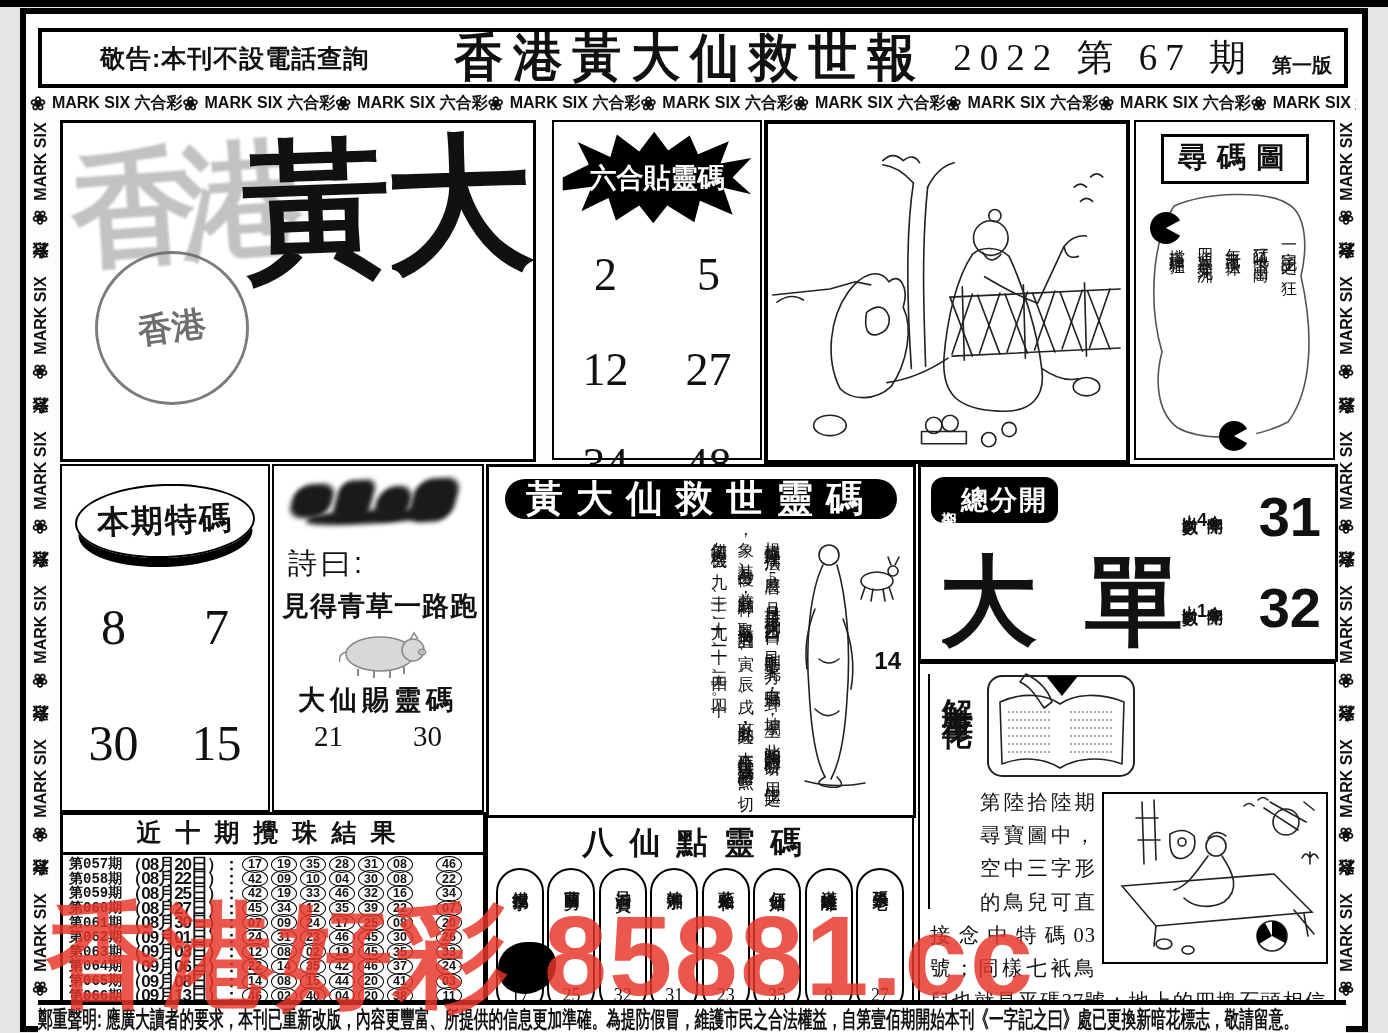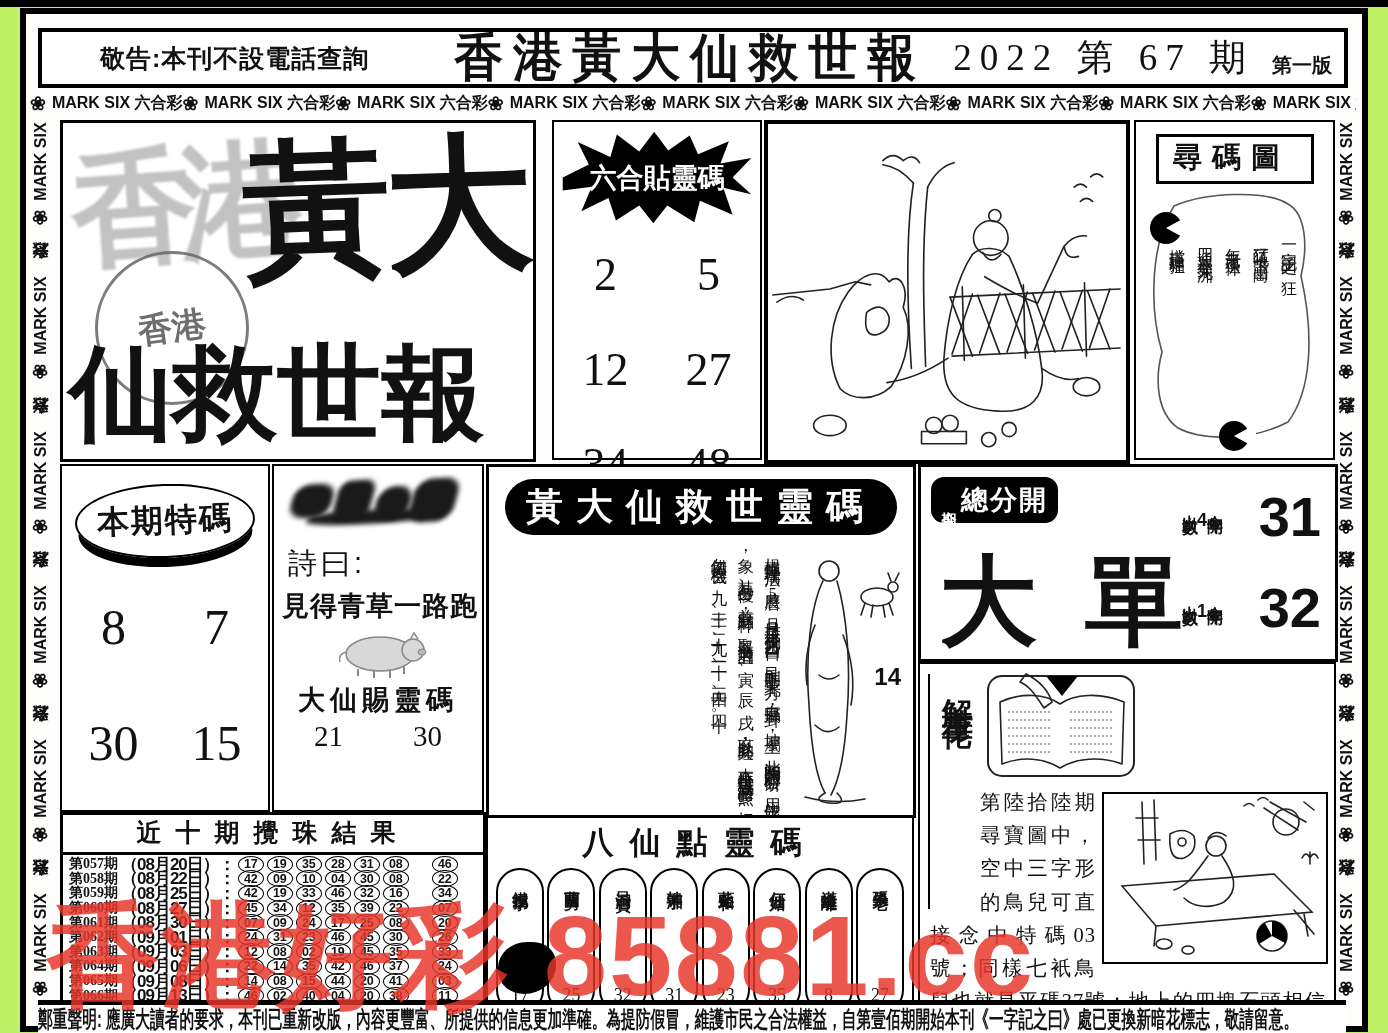--- a/index.html
+++ b/index.html
@@ -1,16 +1,16 @@
 <!DOCTYPE html>
 <html><head>
 <meta charset="utf-8">
 <style>
   html,body{margin:0;padding:0;background:#777;}
-  .page{position:relative;width:1388px;height:1033px;background:#bef264;overflow:hidden;
+  .page{position:relative;width:1388px;height:1033px;background:#e5e5e5;overflow:hidden;
         font-family:"Liberation Serif",serif;color:#111;}
   .frame{position:absolute;left:20px;top:8px;width:1336px;height:1012px;border:6px solid #000;background:#fdfdfc;}
   .topedge{position:absolute;left:0;top:0;width:100%;height:7px;background:#000;}
 
   
   .header{position:absolute;left:38px;top:28px;width:1302px;height:52px;border:4px solid #000;
           display:flex;align-items:center;background:#fff;}
   .notice{margin-left:58px;font-family:"Liberation Sans",sans-serif;font-weight:bold;font-size:25px;letter-spacing:1px;}
   .title{margin-left:85px;font-weight:bold;font-size:49px;letter-spacing:10px;white-space:nowrap;
          transform:scaleY(1.05);}
@@ -49,21 +49,21 @@
   .lgrid{display:grid;grid-template-columns:1fr 1fr;row-gap:42px;justify-items:center;margin-top:20px;
          font-size:46px;}
 
   
   .sagebox{left:764px;top:120px;width:358px;height:336px;border-width:4px;}
   .sagebox svg{width:100%;height:100%;}
 
   
   .xunmatu{left:1134px;top:120px;width:197px;height:336px;}
   .xm-title{width:130px;margin:12px auto 0;border:3px solid #000;text-align:center;font-size:29px;
-            font-weight:bold;letter-spacing:10px;padding:1px 14px 3px 8px;}
+            font-weight:bold;letter-spacing:10px;padding:1px 4px 3px 8px;}
   .scrollwrap{position:absolute;left:0;top:62px;right:0;bottom:0;}
   .scrollwrap>svg{position:absolute;inset:0;width:100%;height:100%;}
   .scols{position:absolute;left:26px;right:30px;top:52px;height:185px;display:flex;flex-direction:row-reverse;
          justify-content:center;gap:7px;}
   .scol{writing-mode:vertical-rl;text-orientation:upright;font-size:16px;letter-spacing:3px;}
   .ssig{writing-mode:vertical-rl;text-orientation:upright;font-size:11px;margin-top:120px;}
 
   
   .benqi{left:60px;top:464px;width:206px;height:344px;}
   .oval-badge{width:176px;height:70px;border:2px solid #000;border-radius:50%;box-shadow:0 12px 0 -3px #000;
@@ -80,21 +80,21 @@
   .smudge i{position:absolute;background:#1a1a1a;filter:blur(2.5px);transform:skewX(-18deg) rotate(-3deg);}
   .poem-label{font-family:"Liberation Sans",sans-serif;font-weight:normal;font-size:29px;margin:8px 0 4px 14px;letter-spacing:4px;}
   .poem-line{font-weight:bold;font-size:27px;margin-left:8px;letter-spacing:1px;white-space:nowrap;}
   .zlabel{font-weight:bold;font-size:25px;text-align:center;margin-top:26px;letter-spacing:3px;}
   .pig{display:block;margin:2px auto 0;}
   .glabel{font-weight:bold;font-size:27px;text-align:center;margin-top:4px;letter-spacing:5px;}
   .gnums{display:flex;justify-content:center;gap:70px;font-size:29px;margin-top:2px;}
 
   
   .lingma{left:486px;top:464px;width:424px;height:348px;border-width:3px;}
-  .banner{margin:12px 16px 6px;height:56px;background:#000;border-radius:30px;color:#fff;display:flex;
+  .banner{margin:12px 16px 6px;height:40px;background:#000;border-radius:30px;color:#fff;display:flex;
           align-items:center;justify-content:center;font-size:37px;font-weight:bold;letter-spacing:13px;}
   .lm-row{display:flex;padding:4px 10px 0 12px;}
   .lm-body{flex:1;writing-mode:vertical-rl;text-orientation:upright;height:258px;font-size:16.5px;
            line-height:1.62;letter-spacing:2.5px;}
   .lm-fig{width:118px;height:262px;position:relative;}
   .lm-fig .num14{position:absolute;right:2px;top:118px;font-family:"Liberation Sans",sans-serif;
                  font-weight:bold;font-size:24px;}
 
   
   .daxiao{left:918px;top:464px;width:414px;height:192px;border-width:3px;}
@@ -120,21 +120,21 @@
   .jh-book{float:left;margin:8px 4px 6px 6px;}
   .jh-scene{float:right;margin:6px 6px 8px 6px;border:2px solid #000;}
   .jh-text{font-size:20.5px;line-height:1.62;padding:118px 8px 0 10px;letter-spacing:1px;text-align:justify;}
 
   
   .results{left:60px;top:812px;width:420px;height:188px;border-width:3px;}
   .rtitle{font-size:25px;font-weight:bold;letter-spacing:14px;text-align:center;border-bottom:3px solid #000;
           padding:1px 0 3px;}
   .rrows{padding:2px 4px 0 6px;}
   .rrow{display:flex;align-items:center;gap:3px;height:14.6px;font-weight:bold;}
-  .ri{font-family:Liberation Serif, serif;font-size:14px;white-space:nowrap;}
+  .ri{font-family:Liberation Mono, monospace;font-size:14px;white-space:nowrap;}
   .rd{font-family:"Liberation Sans",sans-serif;font-size:17px;white-space:nowrap;letter-spacing:-1px;}
   .oval{border:1.5px solid #000;border-radius:50%;min-width:24px;height:15px;display:inline-flex;
         align-items:center;justify-content:center;font-size:12.5px;font-family:"Liberation Sans",sans-serif;}
   .oval.special{margin-left:20px;}
 
   
   .baxian{left:486px;top:816px;width:424px;height:184px;}
   .bx-title{text-align:center;font-size:31px;font-weight:bold;letter-spacing:16px;margin-top:4px;}
   .caps{display:flex;justify-content:space-between;padding:4px 8px 0;}
   .cap{width:44px;height:128px;border:2px solid #000;border-radius:24px;display:flex;flex-direction:column;
@@ -259,23 +259,20 @@
         <span class="flower">❀</span>
         <span>MARK SIX 六合彩</span>
       </span>
     </div>
 
   <div class="box masthead">
     <span class="mh-faint">香港</span>
     <span class="mh-bold1">黃大</span>
     <div class="seal">
       <span>香港</span>
-    </div>
-    <div class="mh-line2">
-      <span>仙救世報</span>
     </div>
   </div>
 
   <div class="box liuhe">
     <svg class="burst" width="196" height="100" viewBox="0 0 210 105">
       <polygon points="4,52 32,38 20,14 55,30 62,6 86,24 102,3 117,23 140,7 149,27 182,13 173,37 206,31 186,52 206,70 176,63 186,92 151,77 145,100 116,82 101,101 86,82 61,98 53,74 24,88 35,62 4,66" fill="#000"></polygon>
       <text x="105" y="62" text-anchor="middle" fill="#fff" font-size="29" font-weight="bold">六合貼靈碼</text>
     </svg>
     <div class="lgrid">
       <span>2</span>

